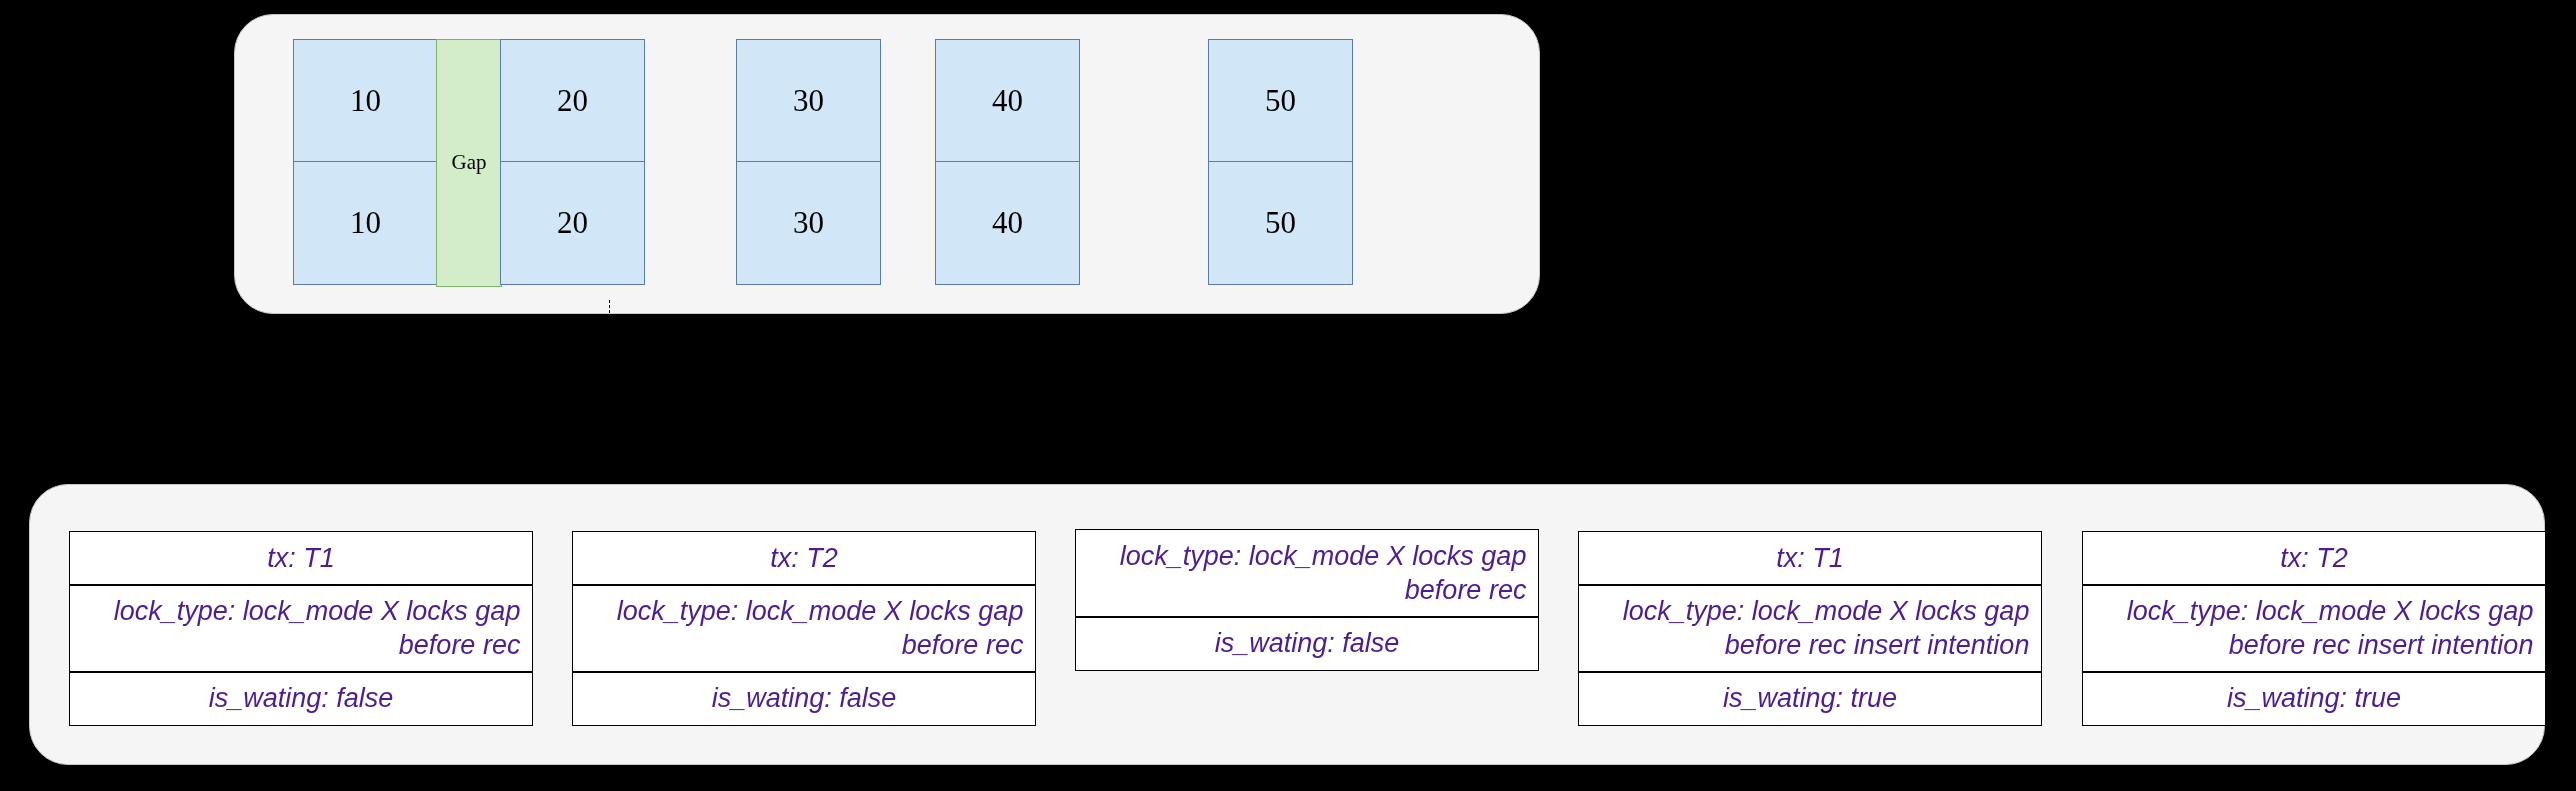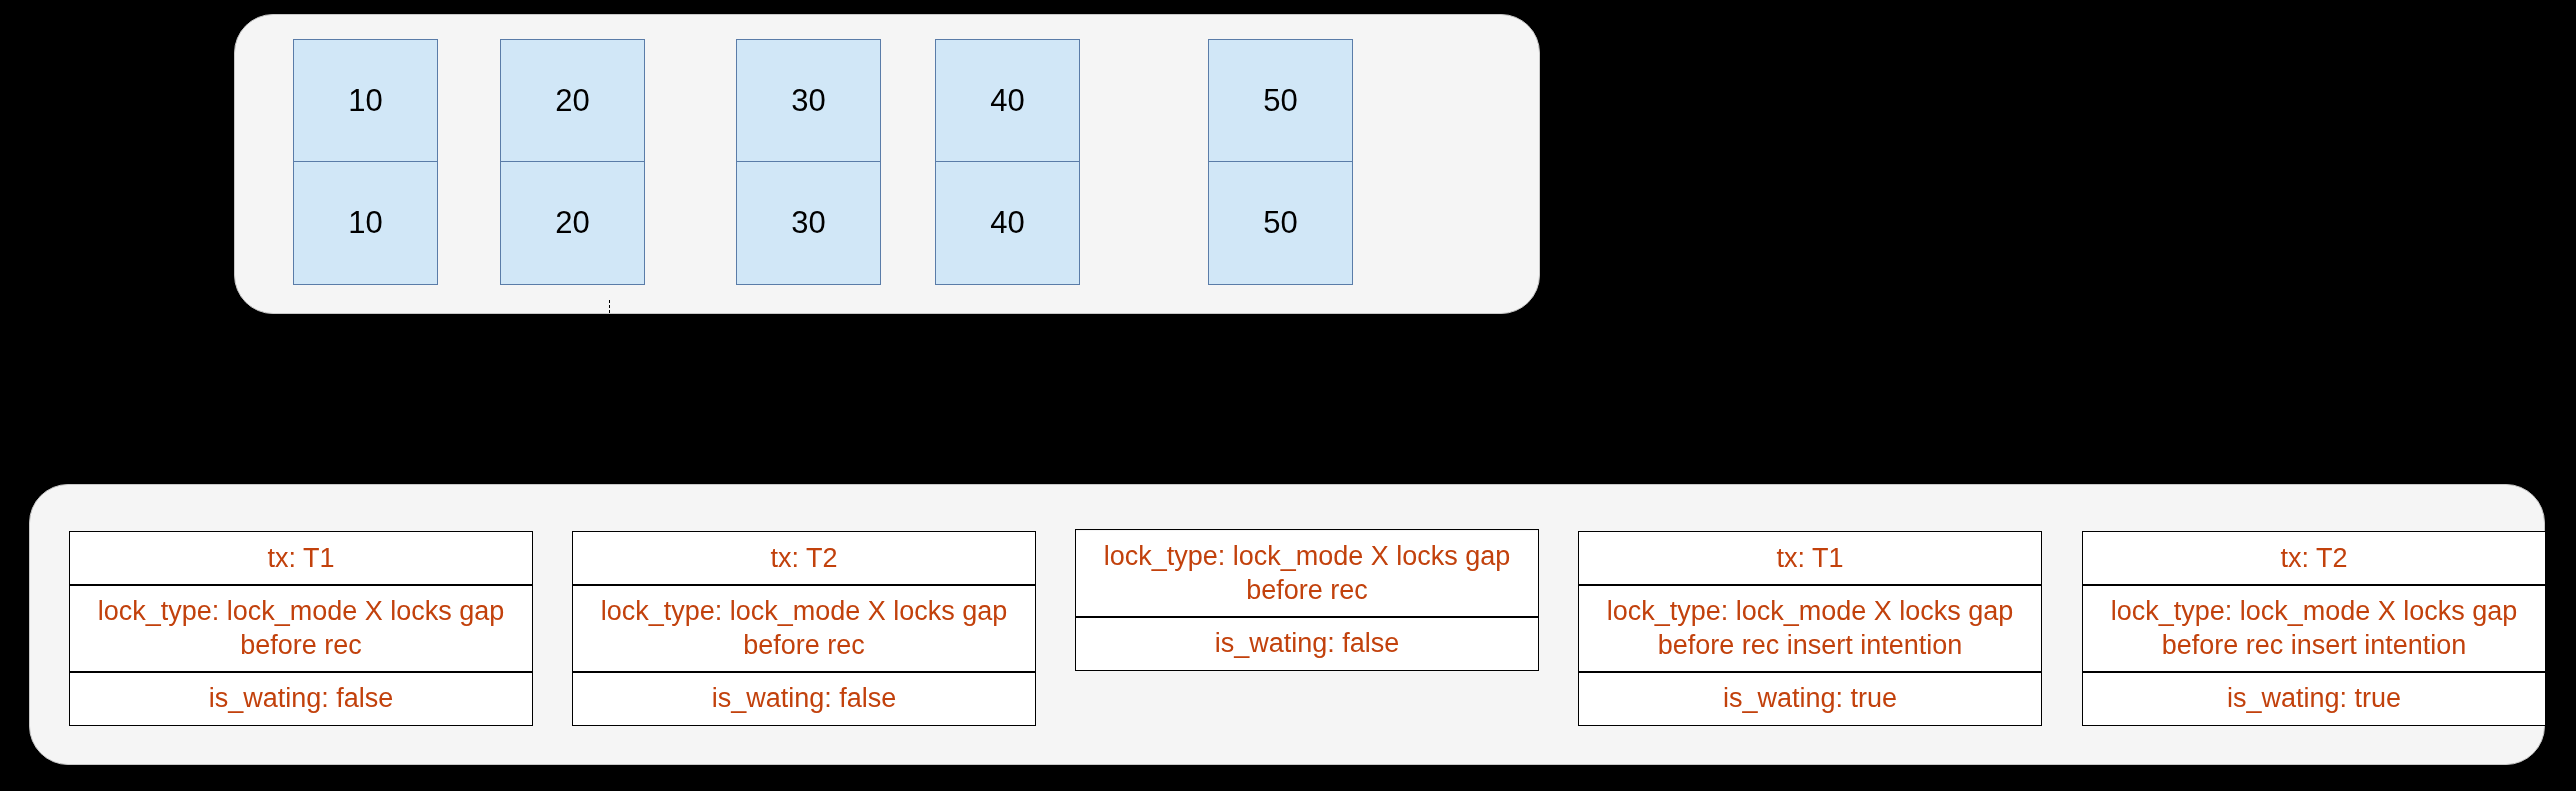--- a/index.html
+++ b/index.html
@@ -16,20 +16,21 @@
     position: absolute;
     background: #f5f5f5;
     border: 1.9px solid #c8c8c8;
     border-radius: 39px;
   }
   .top-container {
     left: 234px;
     top: 13.5px;
     width: 1306px;
     height: 300px;
+    font-family: Liberation Serif, serif;
   }
   .bottom-container {
     left: 29px;
     top: 484px;
     width: 2516px;
     height: 281px;
   }
   
   .rec {
     position: absolute;
@@ -66,28 +67,29 @@
   .lockbox {
     position: absolute;
     top: 46px;
     width: 464px;
     background: #fff;
   }
   .lockrow {
     border: 1.9px solid #000;
     margin-top: -1.9px;
     padding: 9.7px 11.6px;
-    text-align: center;
+    text-align: right;
     font-size: 27px;
     line-height: 1.25;
-    color: #c2410c;
+    color: #4c1d95;
     min-height: 50px;
     display: flex;
     align-items: center;
     justify-content: center;
+    font-style: italic;
   }
   .lockrow.first { margin-top: 0; }
   
   .arrow-line {
     position: absolute;
     background: #000;
   }
   .arrow-head-down {
     position: absolute;
     width: 0; height: 0;
@@ -110,20 +112,23 @@
 </head>
 <body>
 
 <div class="container top-container">
 
   <div class="rec" style="left:58px">
     <div class="cell">10</div>
     <div class="cell">10</div>
   </div>
 
+  <div class="gap-block" style="left:201px">
+    <span>Gap</span>
+  </div>
 
   <div class="rec" style="left:265px">
     <div class="cell">20</div>
     <div class="cell">20</div>
   </div>
 
   <div class="rec" style="left:501px">
     <div class="cell">30</div>
     <div class="cell">30</div>
   </div>

